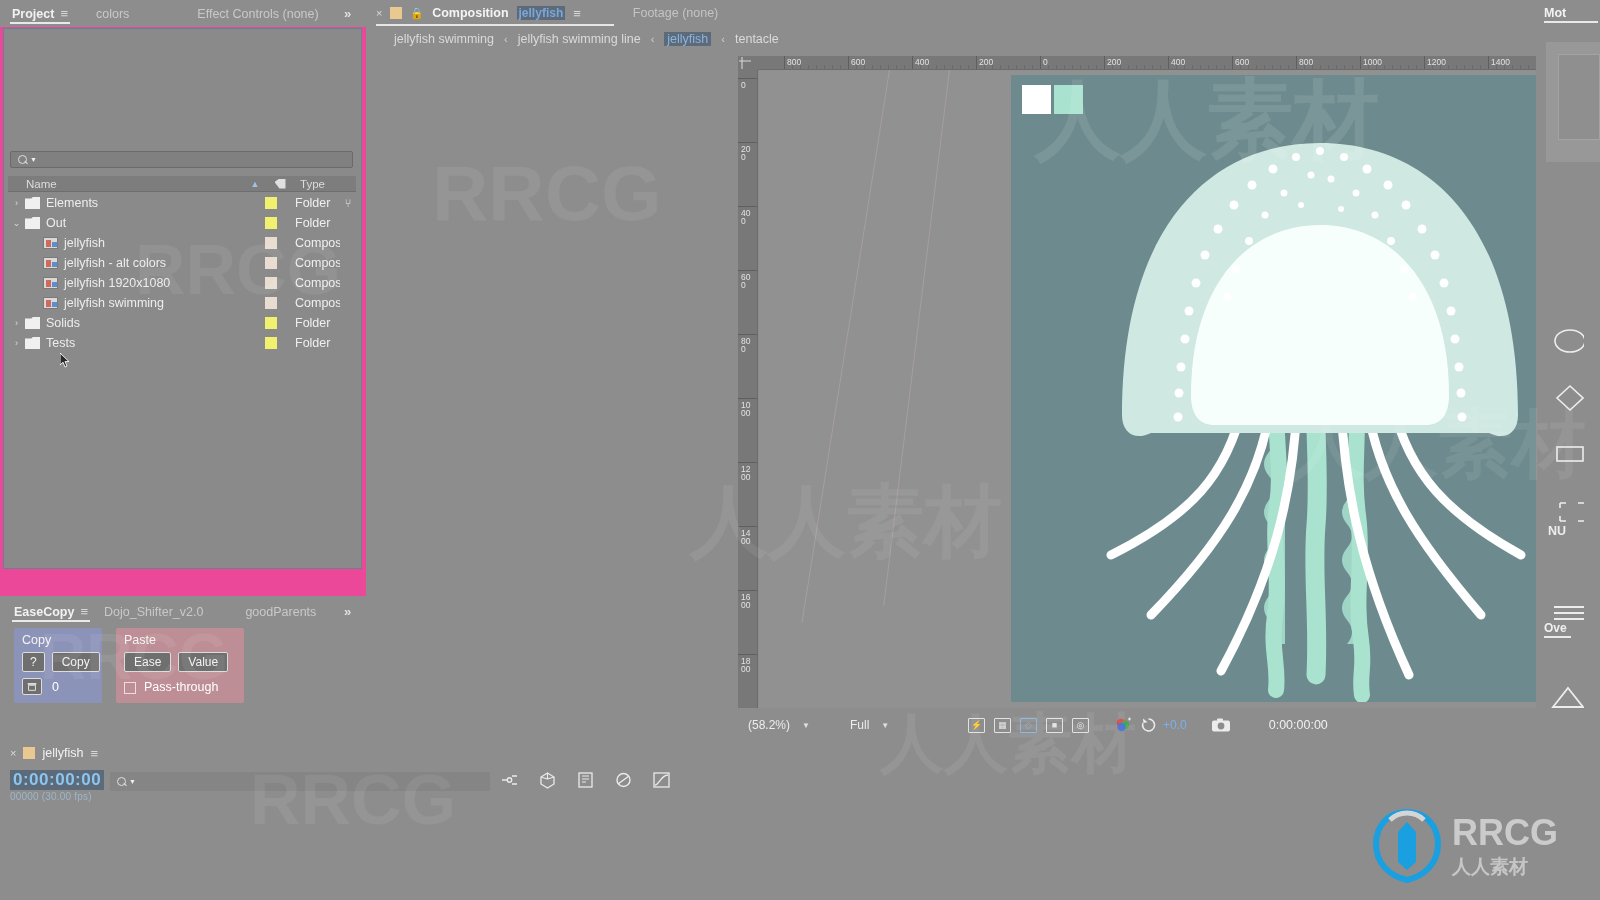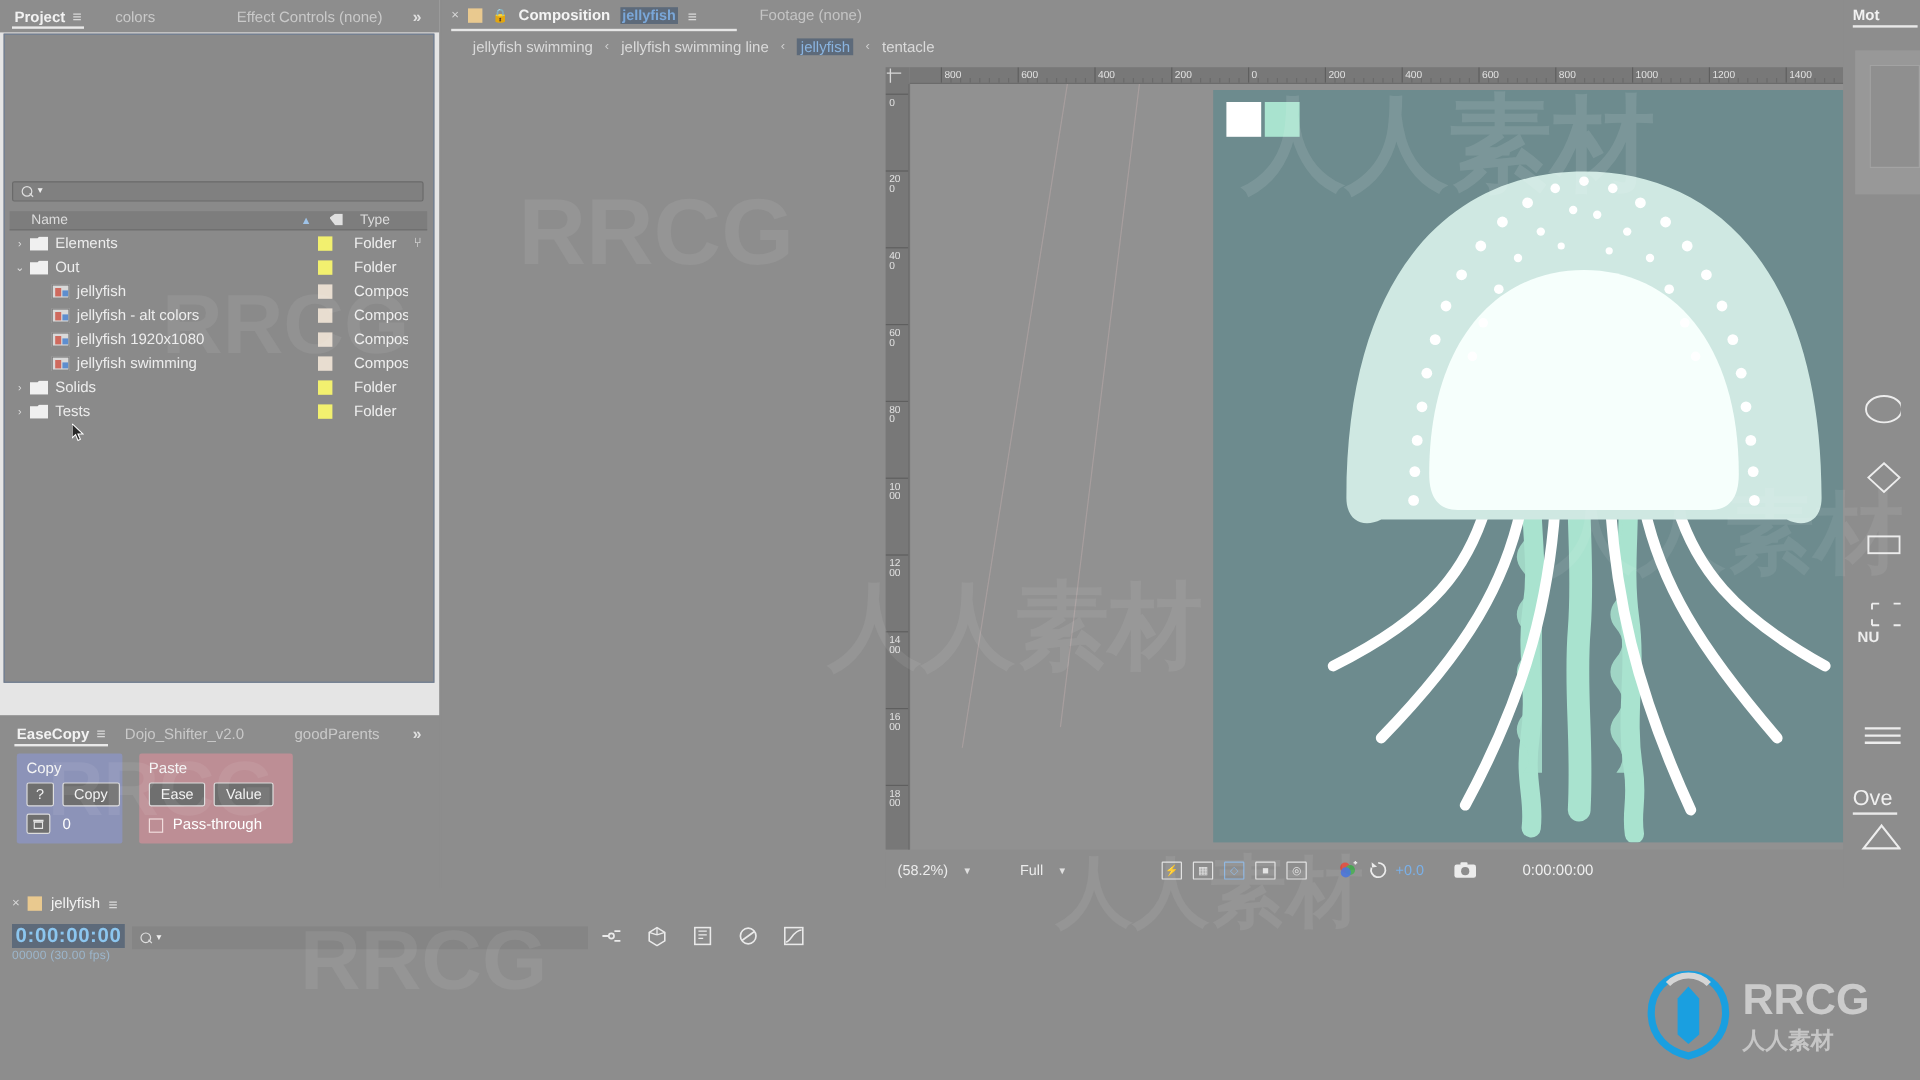--- a/index.html
+++ b/index.html
@@ -28,21 +28,21 @@
     content:""; position:absolute; left:0; right:12px; bottom:3px;
     height:2px; background:#e9e9e9;
   }
   .hamb{ font-size:13px; color:#d8d8d8; letter-spacing:0; }
   .chev2{ color:#e0e0e0; font-weight:bold; font-size:13px; }
 
   
   .leftcol{ position:absolute; left:0; top:0; width:366px; height:740px; }
   .project-panel{
     position:absolute; left:0; top:0; width:366px; height:596px;
-    background:#e5e5e5;
+    background:#ec4899;
   }
   .proj-body{
     position:absolute; left:3px; top:28px; right:4px; bottom:27px;
     background:#8a8a8a; border:1px solid #6f7d93;
   }
   .proj-preview{ height:120px; }
   .search-row{
     position:absolute; top:122px; left:6px; right:8px; height:17px;
     background:#808080; border:1px solid #6a6a6a; border-radius:2px;
     display:flex; align-items:center; padding-left:6px;
@@ -197,21 +197,21 @@
   .plusnum{ color:#7ab0e8; font-size:12px; margin-left:4px;}
   .tc-bot{ margin-left:38px; font-size:12.5px; color:#f0f0f0;}
 
   
   .rightdock{ position:absolute; left:1536px; top:0; width:64px; height:740px; background:#8d8d8d;}
   .rd-tab{ font-weight:bold; font-size:12.5px; color:#f2f2f2; padding:6px 0 0 8px; position:relative;}
   .rd-tab::after{ content:""; position:absolute; left:8px; right:2px; bottom:-3px; height:2px; background:#e9e9e9;}
   .rd-box{ position:absolute; left:10px; top:42px; right:0; height:120px; background:#989898; }
   .rd-inner{ position:absolute; left:12px; top:12px; right:0; bottom:22px; background:#8f8f8f; border:1px solid #a3a3a3;}
   .rd-shape{ position:absolute; left:14px; color:#ededed;}
-  .rd-ov{ position:absolute; left:8px; top:655px; font-weight:normal; font-size:18px; color:#f0f0f0;}
+  .rd-ov{ position:absolute; left:8px; top:621px; font-weight:bold; font-size:12px; color:#f0f0f0;}
   .rd-ov::after{ content:""; position:absolute; left:0; right:-4px; bottom:-3px; height:2px; background:#e9e9e9;}
 
   
   .timeline{ position:absolute; left:0; top:740px; width:1600px; height:160px; background:#8d8d8d;}
   .tl-tabbar{ display:flex; align-items:center; gap:7px; height:26px; padding-left:10px;}
   .tl-sq{ width:12px; height:12px; background:#e9c98f;}
   .tl-tab-name{ font-size:12.5px; color:#f2f2f2; position:relative;}
 
   .tl-head{ position:absolute; left:0; top:27px; width:672px; height:46px;}
   .tc-big{ font-size:17px; font-weight:bold; color:#8cc6ef; background:#5d6a7a; padding:0 3px; letter-spacing:.5px;}

